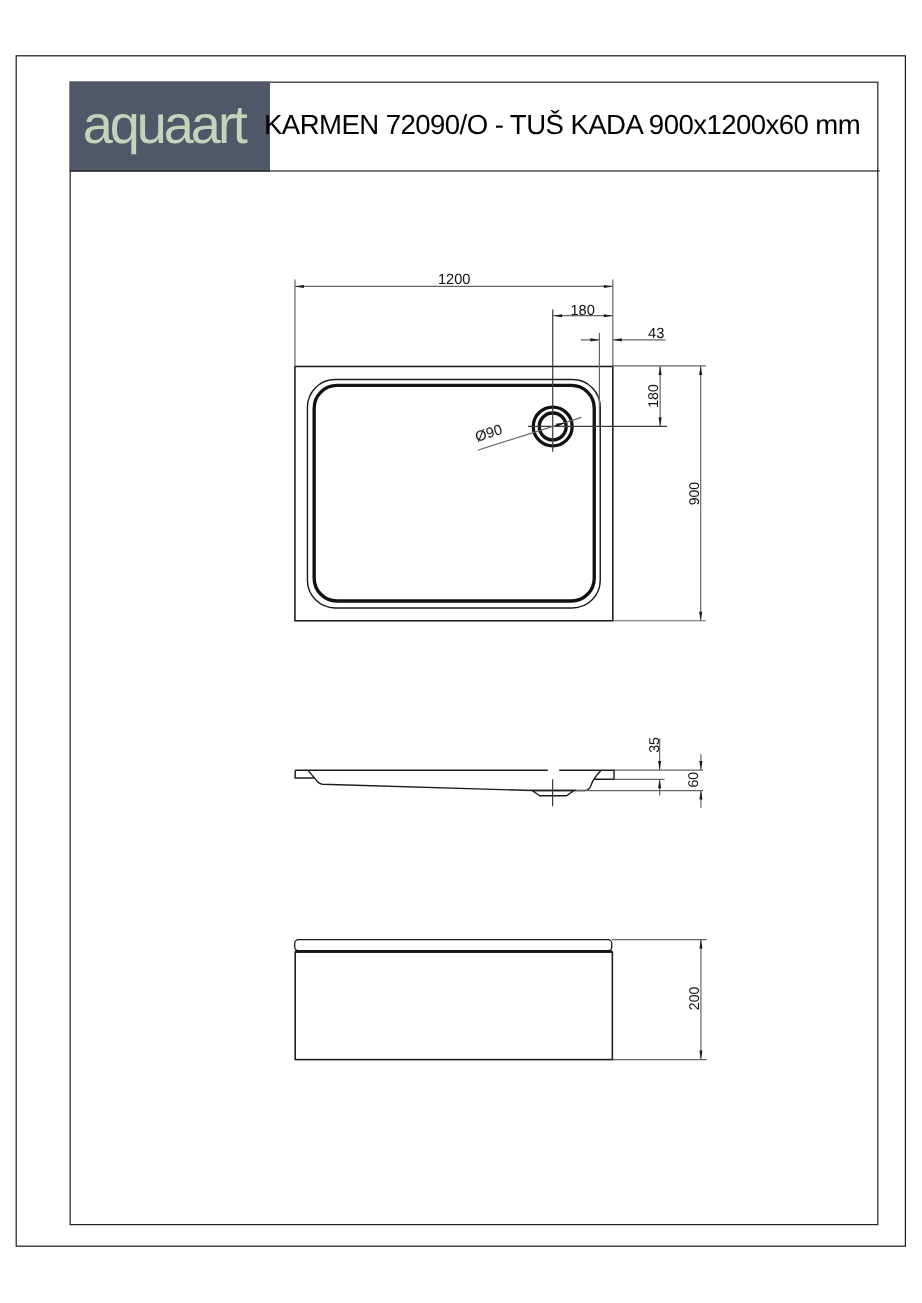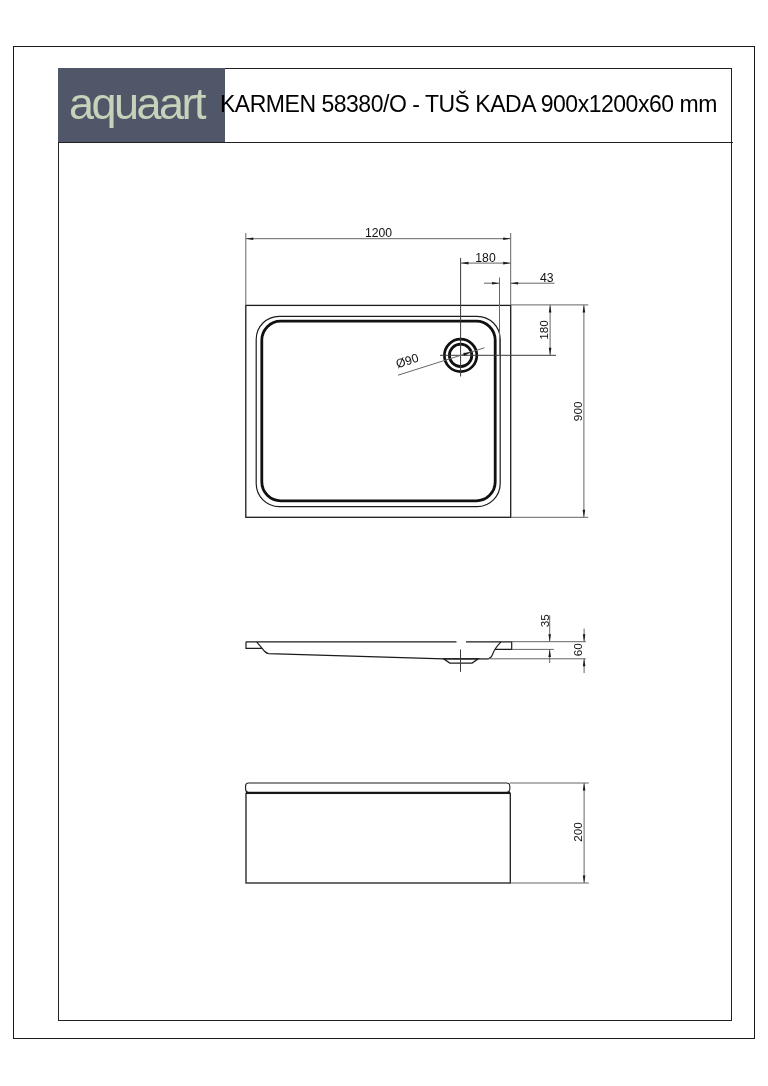--- a/index.html
+++ b/index.html
@@ -12,21 +12,21 @@
 <div style="position:absolute;left:13px;top:46px;width:742px;height:993px;border:1.4px solid #1a1a1a;"></div>
 
 <div style="position:absolute;left:57.5px;top:67.5px;width:674.5px;height:953.5px;border:1px solid #222;"></div>
 
 <div style="position:absolute;left:57.5px;top:67.5px;width:167.5px;height:75px;background:#505769;"></div>
 
 <div style="position:absolute;left:57.5px;top:67.5px;width:165px;height:75px;display:flex;align-items:center;justify-content:center;color:#c7d2ba;font-size:45px;letter-spacing:-2.5px;padding-bottom:3px;padding-right:7px;">aquaart</div>
 
 <div style="position:absolute;left:57.5px;top:67.5px;width:675px;height:75px;border-bottom:1.2px solid #222;"></div>
 
-<div style="position:absolute;left:225px;top:67.5px;width:508px;height:75px;display:flex;align-items:center;color:#000;filter:grayscale(1);font-size:23px;letter-spacing:-0.48px;white-space:nowrap;padding-bottom:2px;margin-left:-5px;">KARMEN 58380/O - TUŠ KADA 900x1200x60 mm</div>
+<div style="position:absolute;left:225px;top:67.5px;width:508px;height:75px;display:flex;align-items:center;color:#000;filter:grayscale(1);font-size:23px;letter-spacing:-0.48px;white-space:nowrap;padding-bottom:2px;margin-left:-5px;">KARMEN 72090/O - TUŠ KADA 900x1200x60 mm</div>
 <svg width="768" height="1086" viewBox="0 0 768 1086" xmlns="http://www.w3.org/2000/svg" style="position:absolute;left:0;top:0;filter:grayscale(1)" font-family="Liberation Sans, sans-serif">
 
 <rect x="245.8" y="305.4" width="264.9" height="211.9" fill="none" stroke="#1c1c1c" stroke-width="1.3"></rect>
 
 <rect x="256.2" y="316.3" width="244" height="190.3" rx="23" fill="none" stroke="#1c1c1c" stroke-width="1.2"></rect>
 
 <rect x="261.8" y="321.2" width="233.4" height="179.6" rx="19" fill="none" stroke="#111" stroke-width="2.8"></rect>
 
 <circle cx="460.6" cy="355.4" r="16.2" fill="none" stroke="#111" stroke-width="2.7"></circle>
 

